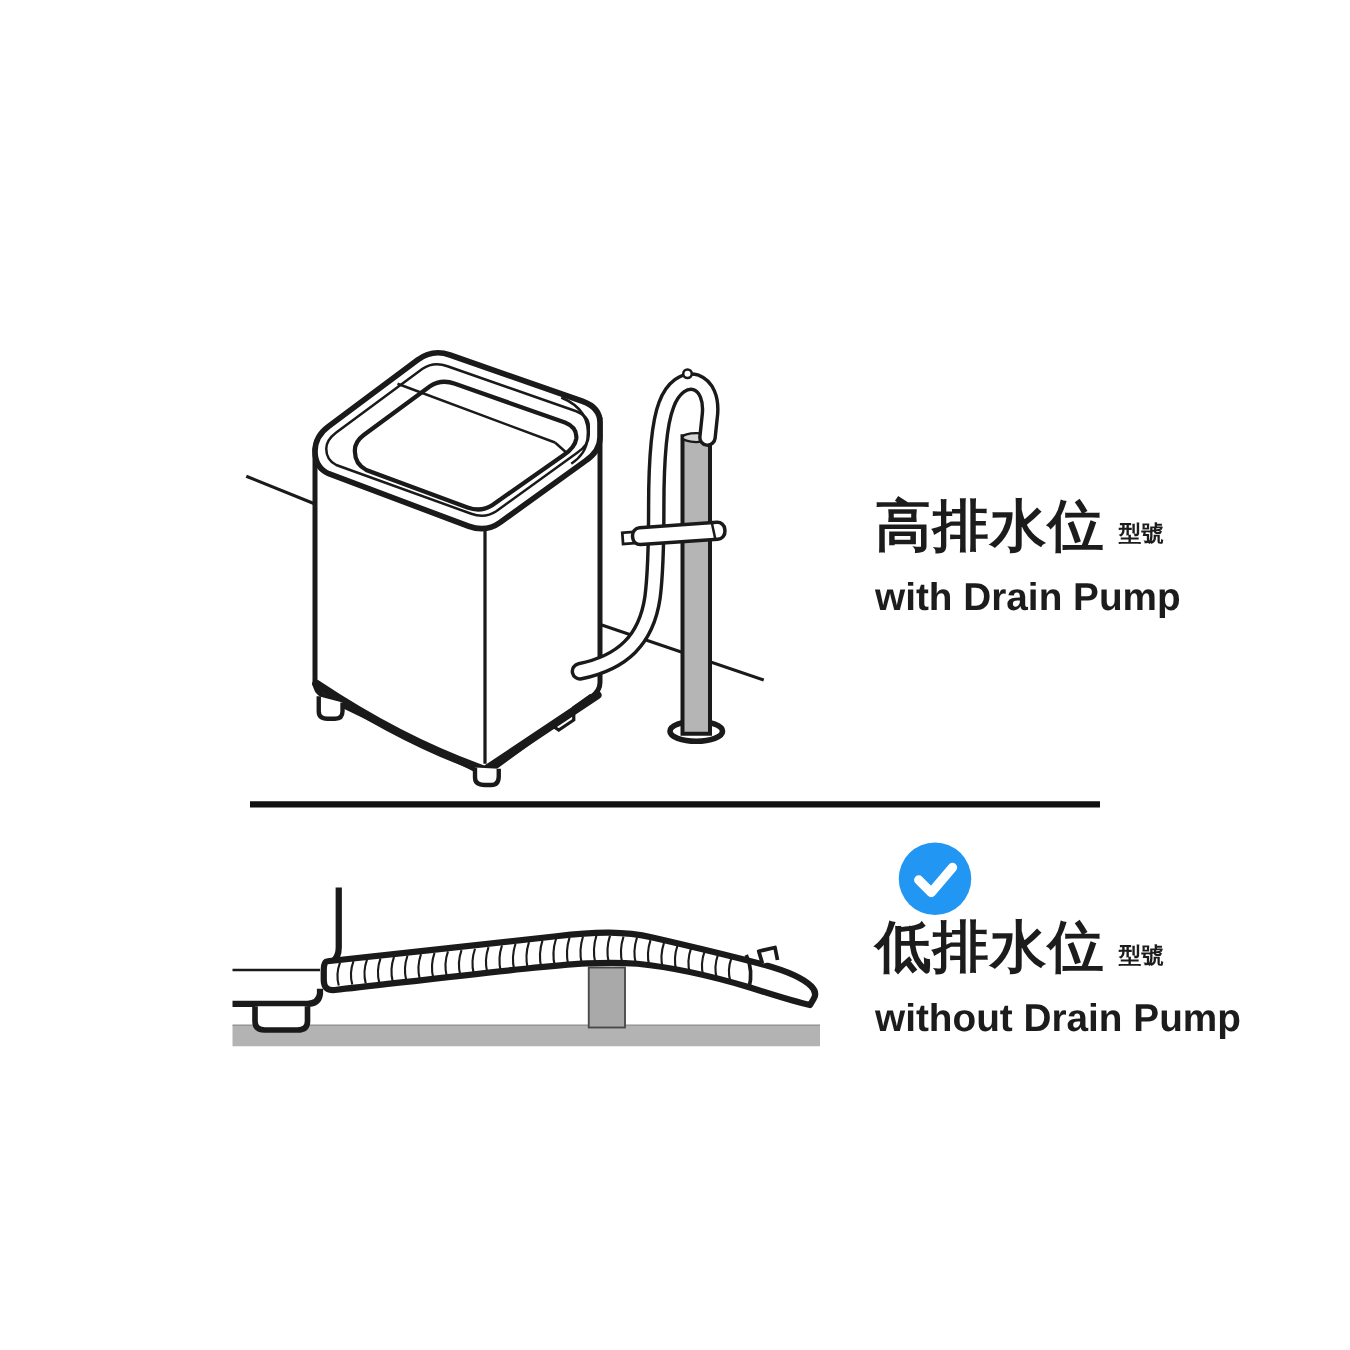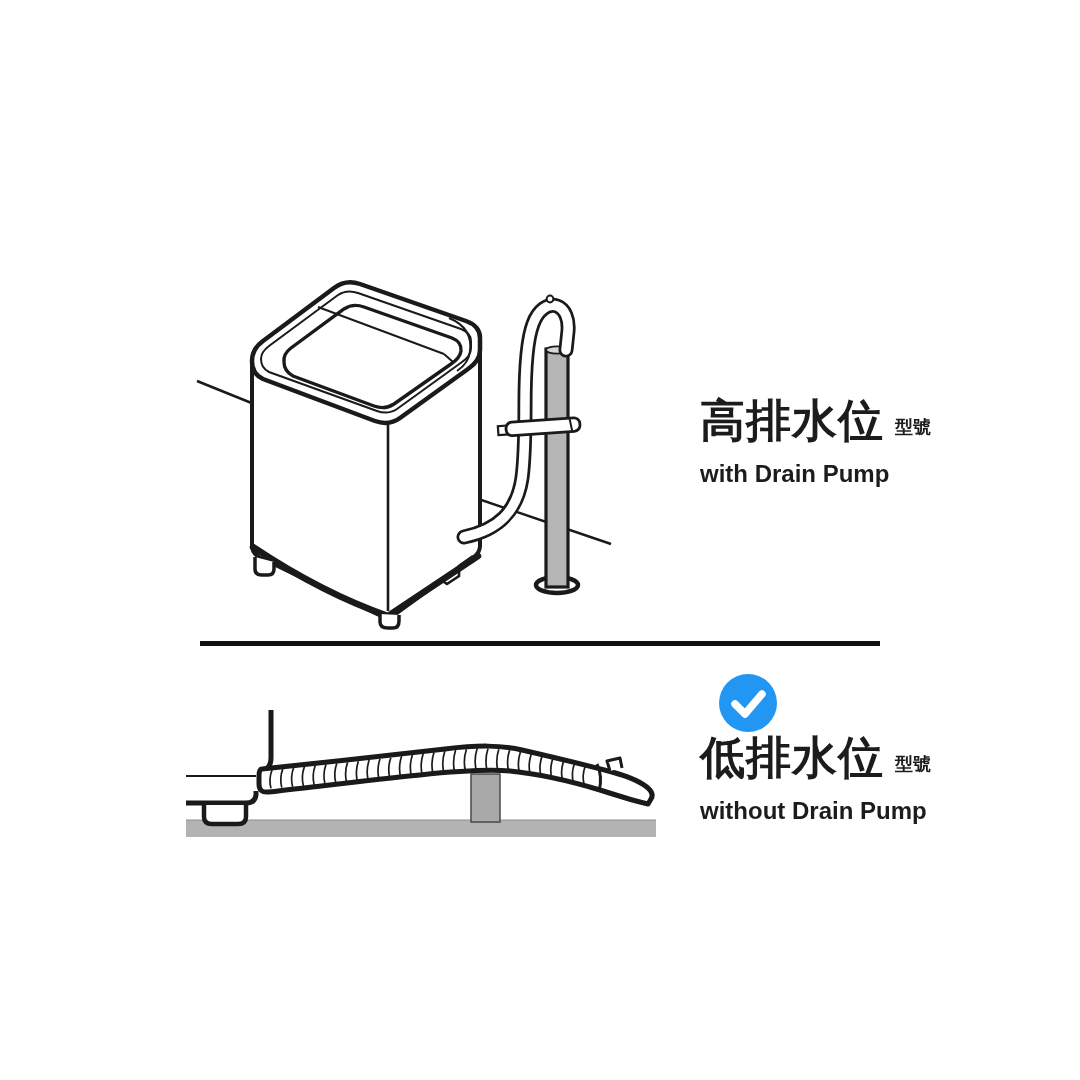--- a/index.html
+++ b/index.html
@@ -10,21 +10,21 @@
   .illustration{position:absolute;}
   #top-illustration{left:150px;top:255px;width:520px;height:400px;}
   #bottom-illustration{left:150px;top:690px;width:560px;height:160px;}
   .divider{position:absolute;left:200px;top:641px;width:680px;height:5px;background:#111;}
   .label-block{position:absolute;left:664px;margin-left:36px;}
   #label-top{top:398px;}
   #label-bottom{top:735px;}
   .title-row{display:flex;align-items:flex-end;gap:11px;}
   .title-zh{font-size:45px;font-weight:800;line-height:1.0;letter-spacing:1px;white-space:nowrap;}
   .title-suffix{font-size:18px;font-weight:700;padding-bottom:4px;white-space:nowrap;}
-  .subtitle{font-size:24px;font-weight:700;margin-top:17px;white-space:nowrap;}
+  .subtitle{font-size:31px;font-weight:700;margin-top:17px;white-space:nowrap;}
   .check-badge{
     position:absolute;left:719px;top:674px;width:58px;height:58px;border-radius:50%;
     background:#2196F3;display:flex;align-items:center;justify-content:center;
   }
   svg{display:block;}
 </style>
 </head>
 <body>
 
 <svg id="top-illustration" class="illustration" viewBox="150 255 520 400" xmlns="http://www.w3.org/2000/svg">

